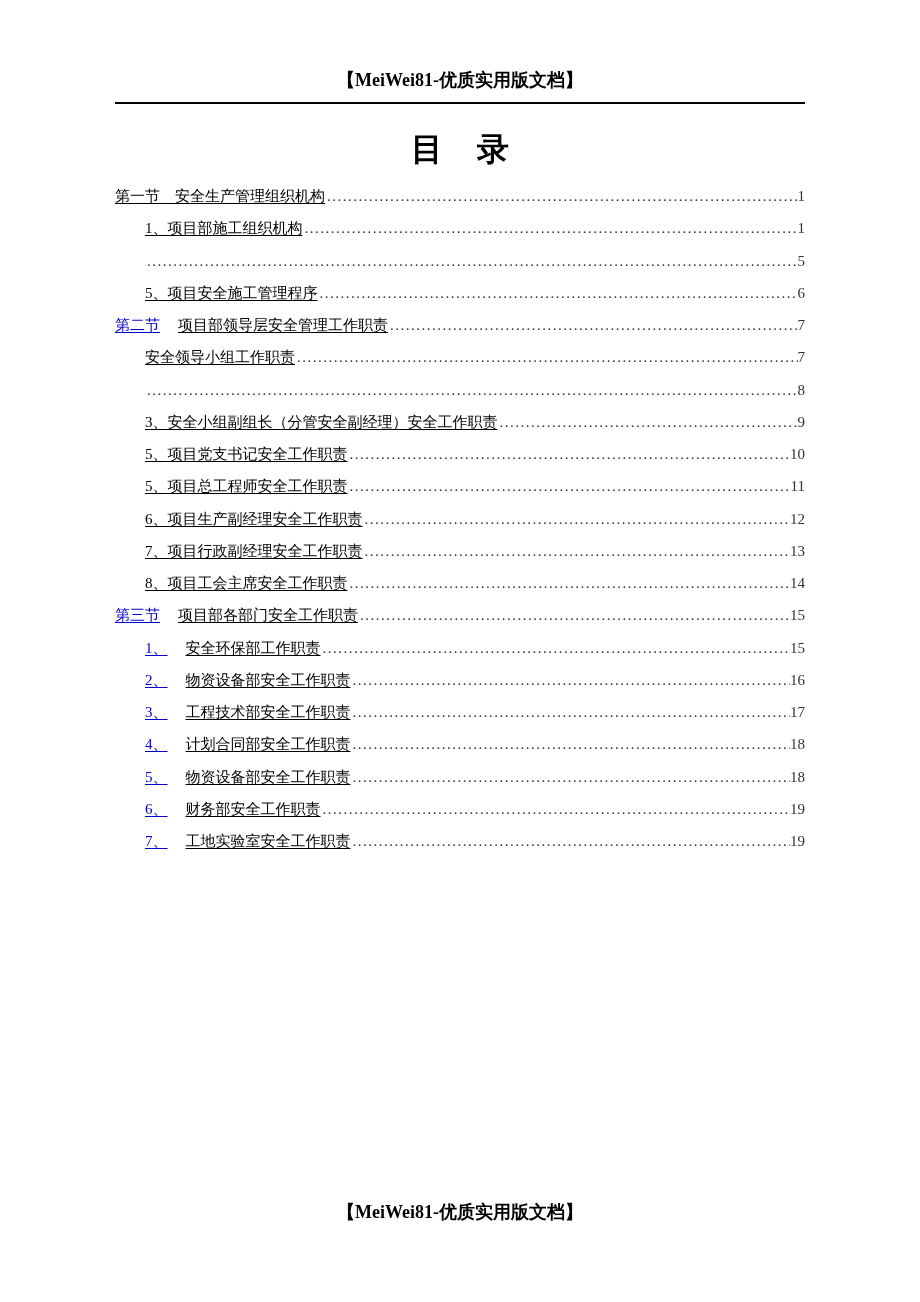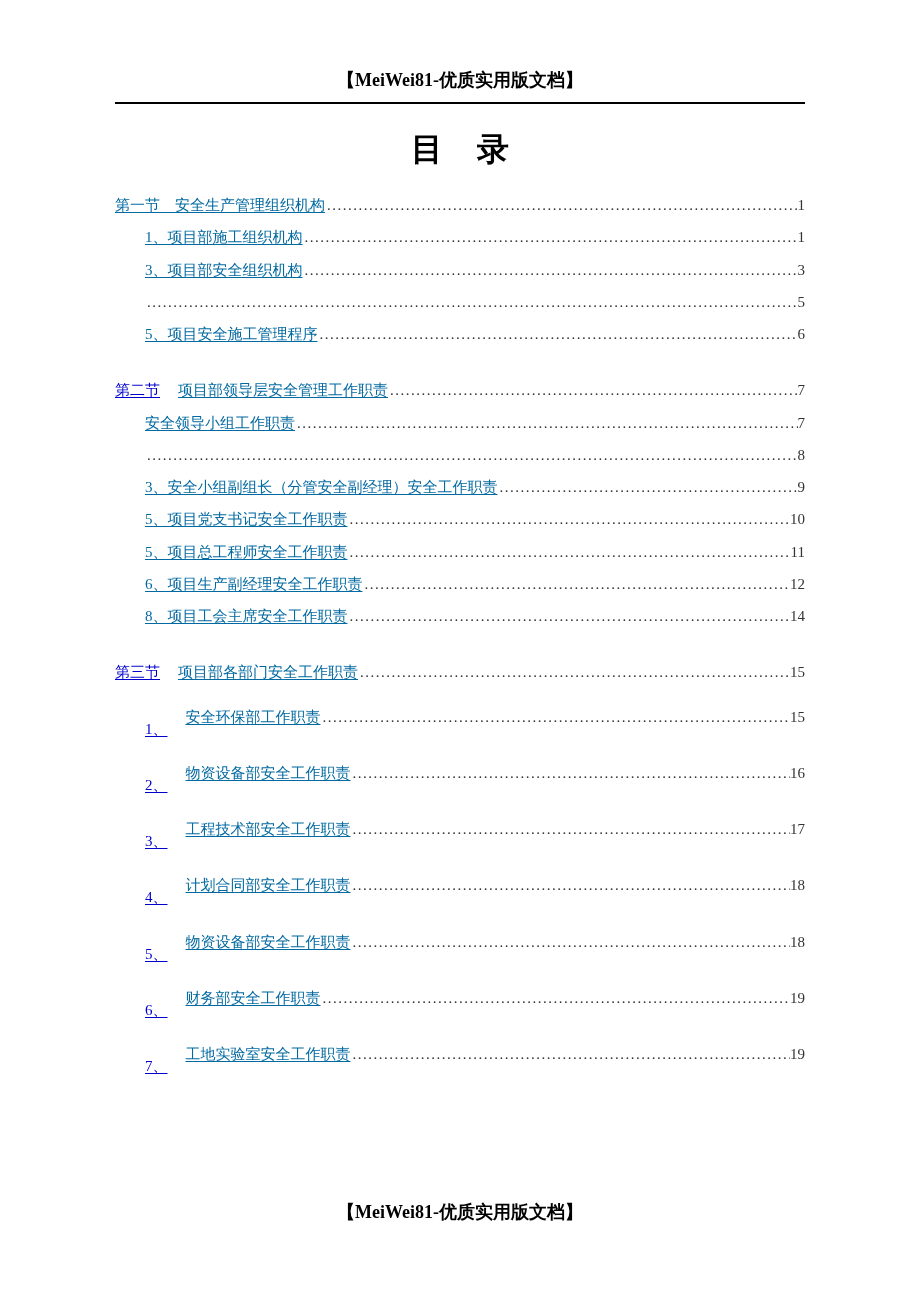--- a/index.html
+++ b/index.html
@@ -21,44 +21,43 @@
   .header-rule {
     border: none;
     border-top: 2px solid #000;
     margin-bottom: 24px;
   }
   .toc-title {
     text-align: center;
     font-size: 32px;
     font-weight: bold;
     letter-spacing: 34px;
-    margin-bottom: 17px;
+    margin-bottom: 8px;
     padding-left: 34px;
   }
   .toc-list { list-style: none; }
   .toc-entry {
     display: flex;
     align-items: baseline;
     font-size: 15px;
     line-height: 2.15;
     white-space: nowrap;
   }
   .toc-entry.level-0 { padding-left: 0; }
   .toc-entry.level-1 { padding-left: 30px; align-items: center; }
   .toc-entry .link {
-    color: #0369a1;
+    color: #000000;
     text-decoration: underline;
     text-underline-offset: 2px;
   }
   .toc-entry .marker {
     color: #0000cc;
     text-decoration: underline;
     text-underline-offset: 2px;
     margin-right: 18px;
-    margin-top: 24px;
   }
   .toc-entry .dots {
     flex: 1 1 auto;
     overflow: hidden;
     color: #333;
     letter-spacing: 1.5px;
     padding: 0 2px;
   }
   .toc-entry .dots::after {
     content: ".....................................................................................................................................................................";
@@ -89,25 +88,20 @@
       <span class="link">第一节 安全生产管理组织机构</span>
       <span class="dots"></span>
       <span class="page">1</span>
     </li>
     <li class="toc-entry level-1">
       <span class="link">1、项目部施工组织机构</span>
       <span class="dots"></span>
       <span class="page">1</span>
     </li>
     <li class="toc-entry level-1">
-      <span class="link">3、项目部安全组织机构</span>
-      <span class="dots"></span>
-      <span class="page">3</span>
-    </li>
-    <li class="toc-entry level-1">
       <span class="dots"></span>
       <span class="page">5</span>
     </li>
     <li class="toc-entry level-1">
       <span class="link">5、项目安全施工管理程序</span>
       <span class="dots"></span>
       <span class="page">6</span>
     </li>
     <li class="toc-entry level-0">
       <span class="marker">第二节</span>
@@ -138,20 +132,25 @@
       <span class="link">5、项目总工程师安全工作职责</span>
       <span class="dots"></span>
       <span class="page">11</span>
     </li>
     <li class="toc-entry level-1">
       <span class="link">6、项目生产副经理安全工作职责</span>
       <span class="dots"></span>
       <span class="page">12</span>
     </li>
     <li class="toc-entry level-1">
+      <span class="link">7、项目行政副经理安全工作职责</span>
+      <span class="dots"></span>
+      <span class="page">13</span>
+    </li>
+    <li class="toc-entry level-1">
       <span class="link">8、项目工会主席安全工作职责</span>
       <span class="dots"></span>
       <span class="page">14</span>
     </li>
     <li class="toc-entry level-0">
       <span class="marker">第三节</span>
       <span class="link">项目部各部门安全工作职责</span>
       <span class="dots"></span>
       <span class="page">15</span>
     </li>

